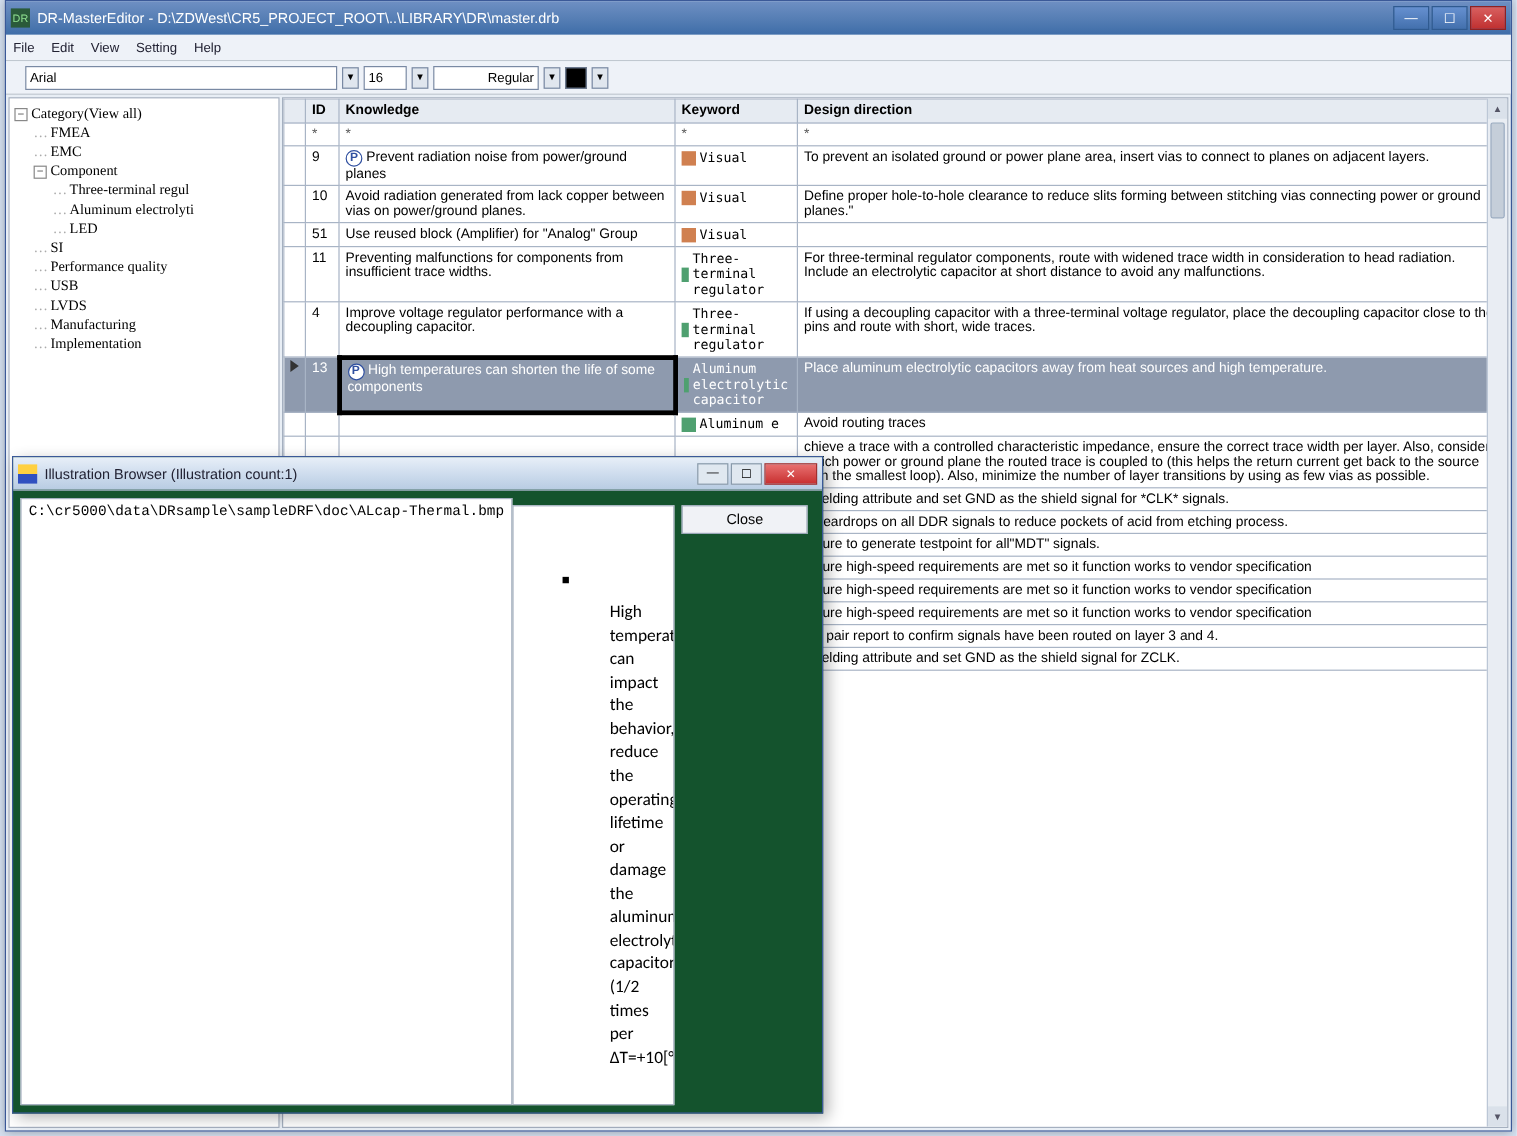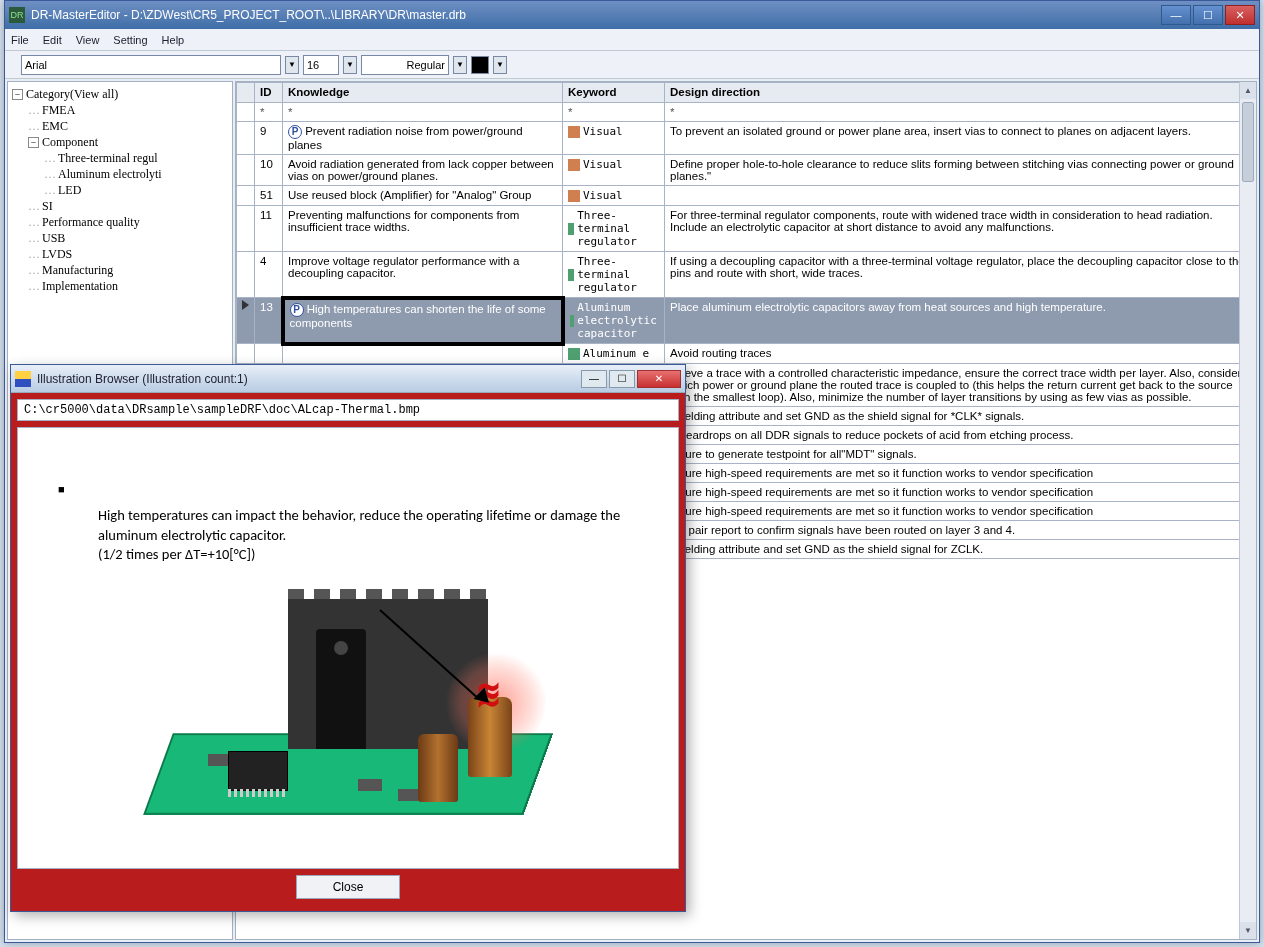--- a/index.html
+++ b/index.html
@@ -42,28 +42,28 @@
 .row-selected td { background:#8e9aae !important; color:#fff;}
 .row-selected .kn-cell { border:4px solid #000000;}
 .tri { display:inline-block; width:0; height:0; border-top:5px solid transparent; border-bottom:5px solid transparent; border-left:7px solid #333;}
 .p-ico { display:inline-block; width:14px; height:14px; border-radius:50%; border:1px solid #3050a0; color:#3050a0; font-weight:bold; font-size:10px; text-align:center; line-height:12px; background:#fff;}
 .vscroll { position:absolute; right:0; top:0; bottom:0; width:17px; background:#e9edf3; border-left:1px solid #bcc7d6;}
 .vscroll .thumb { position:absolute; left:2px; right:2px; top:20px; height:80px; background:#c5ced9; border:1px solid #9aabc0; border-radius:2px;}
 .vscroll .arr { position:absolute; left:0; right:0; height:17px; background:#dae1ea; display:flex; align-items:center; justify-content:center; font-size:8px; color:#556;}
 .vscroll .arr.up{top:0;} .vscroll .arr.dn{bottom:0;}
 
 
-.dialog { position:absolute; left:10px; top:364px; width:676px; height:548px; background:#b91c1c; border:1px solid #3b5998; box-shadow: 4px 4px 12px rgba(0,0,0,0.3);}
+.dialog { position:absolute; left:10px; top:380px; width:676px; height:548px; background:#14532d; border:1px solid #3b5998; box-shadow: 4px 4px 12px rgba(0,0,0,0.3);}
 .dlg-title { height:28px; background:linear-gradient(to bottom, #e8eff8 0%, #cfddee 50%, #b8cce2 100%); display:flex; align-items:center; padding:0 4px; border-bottom:1px solid #9ab;}
 .dlg-title .ico{ width:16px; height:16px; background:linear-gradient(#ffd040 50%, #3050c0 50%); margin-right:6px;}
 .dlg-title .txt { flex:1; font-size:12px; color:#223;}
 .dlg-wbtns { display:flex; gap:2px;}
 .dlg-wbtn { width:26px; height:18px; border:1px solid #8899aa; background:#e0e8f0; display:flex; align-items:center; justify-content:center; font-size:10px; cursor:pointer;}
 .dlg-wbtn.close { background:linear-gradient(#e87070,#c83030); color:#fff; border-color:#a03030; width:44px;}
-.dlg-body { padding:6px; height:calc(100% - 28px); display:flex; flex-direction:column;}
+.dlg-body { padding:6px; height:calc(100% - 28px); display:flex; flex-direction:row;}
 .path-box { border:1px solid #a5b0c0; background:#fff; padding:3px 6px; font-family: "Courier New", monospace; font-size:12px;}
 .ill-area { flex:1; border:1px solid #a5b0c0; background:#fff; margin-top:6px; padding: 50px 40px 10px 40px; position:relative; overflow:hidden;}
 .bullet-h { font-size:16px; font-weight:500; font-family: Calibri, Arial; display:flex; gap:14px;}
 .bullet-h .sq{ font-size:11px; margin-top:5px;}
 .sub-p { font-family: Calibri, Arial; font-size:14.5px; margin-left: 40px; margin-top:10px; line-height:1.35;}
 .diagram { margin: 14px auto 0 auto; width: 400px; height: 250px; position:relative;}
 .board { position:absolute; left:10px; top:150px; width:380px; height:90px; background:#18b878; transform: skewX(-20deg) rotateX(25deg); border:2px solid #0a7a4a;}
 .chip1 { position:absolute; left:80px; top:172px; width:60px; height:40px; background:#222; border:1px solid #000;}
 .chip-pins { position:absolute; left:80px; top:210px; width:60px; height:8px; background:repeating-linear-gradient(90deg,#ccc 0 3px,transparent 3px 6px);}
 .heatsink { position:absolute; left:140px; top:20px; width:200px; height:150px; background:#333; }

